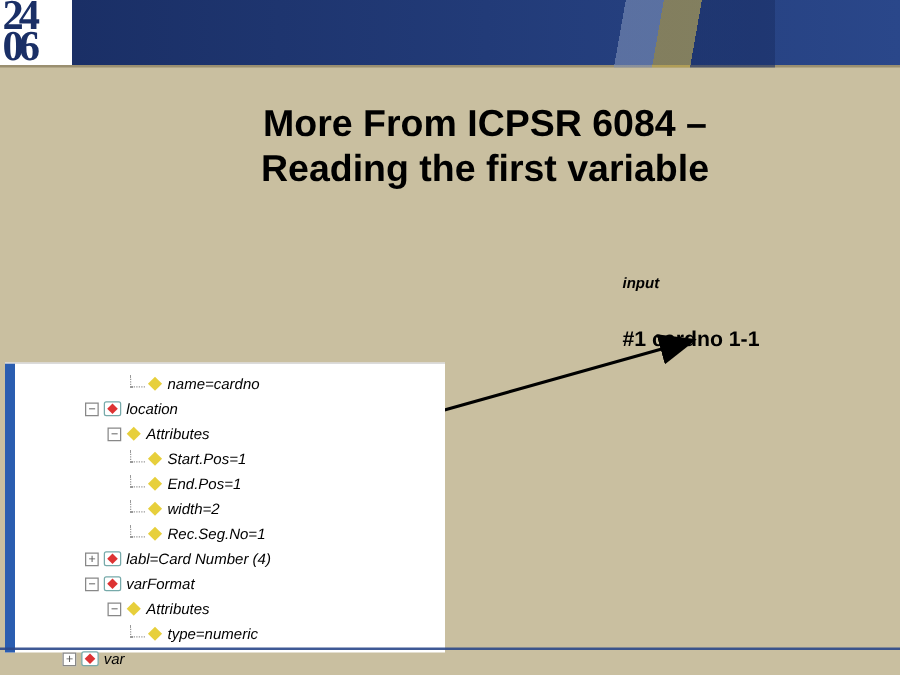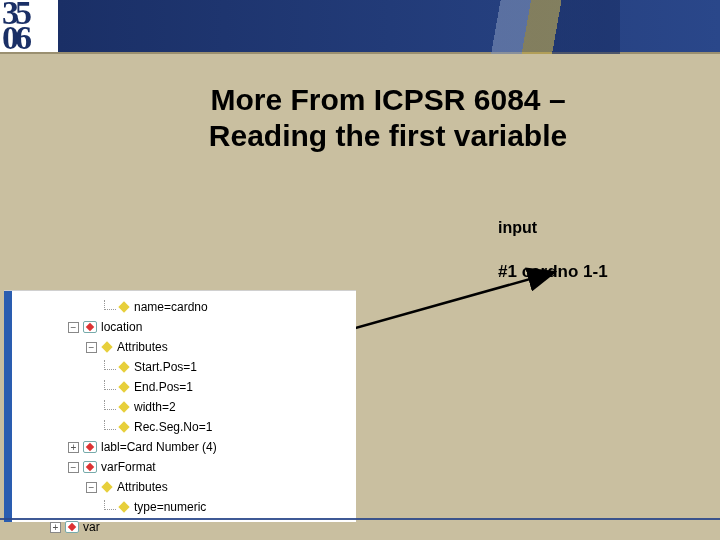--- a/index.html
+++ b/index.html
@@ -42,21 +42,21 @@
   }
   .title-block h1 {
     font-size: 30px;
     font-weight: bold;
     color: #000;
     line-height: 1.2;
   }
   .label-input {
     position: absolute;
     left: 498px; top: 219px;
-    font-size: 16px; font-weight: bold; color: #000;
+    font-size: 12px; font-weight: bold; color: #000; font-style: italic;
   }
   .label-code {
     position: absolute;
     left: 498px; top: 262px;
     font-size: 17px; font-weight: bold; color: #000;
   }
   .tree-panel {
     position: absolute;
     left: 4px; top: 290px;
     width: 352px; height: 232px;
@@ -67,20 +67,21 @@
     position: absolute;
     left: 0; top: 0; width: 8px; height: 100%;
     background: #2a5db0;
   }
   .tree {
     position: absolute;
     left: 28px; top: 6px;
     font-size: 12px;
     color: #000;
     font-family: Tahoma, Arial, sans-serif;
+    font-style: italic;
   }
   .node {
     display: flex;
     align-items: center;
     height: 20px;
     white-space: nowrap;
   }
   .twisty {
     width: 11px; height: 11px;
     border: 1px solid #888;
@@ -137,21 +138,21 @@
     width: 720px; height: 0;
     border-top: 2px solid #2a478a;
     opacity: 0.9;
   }
 </style>
 </head>
 <body>
 
 <div class="topbar">
   <div class="logo">
-    <div class="big">35</div>
+    <div class="big">24</div>
     <div class="row2">06</div>
   </div>
   <div class="ribbon-accent"></div>
 </div>
 
 <div class="title-block">
   <h1>
     <span>More From ICPSR 6084 –</span><br>
     <span>Reading the first variable</span>
   </h1>

